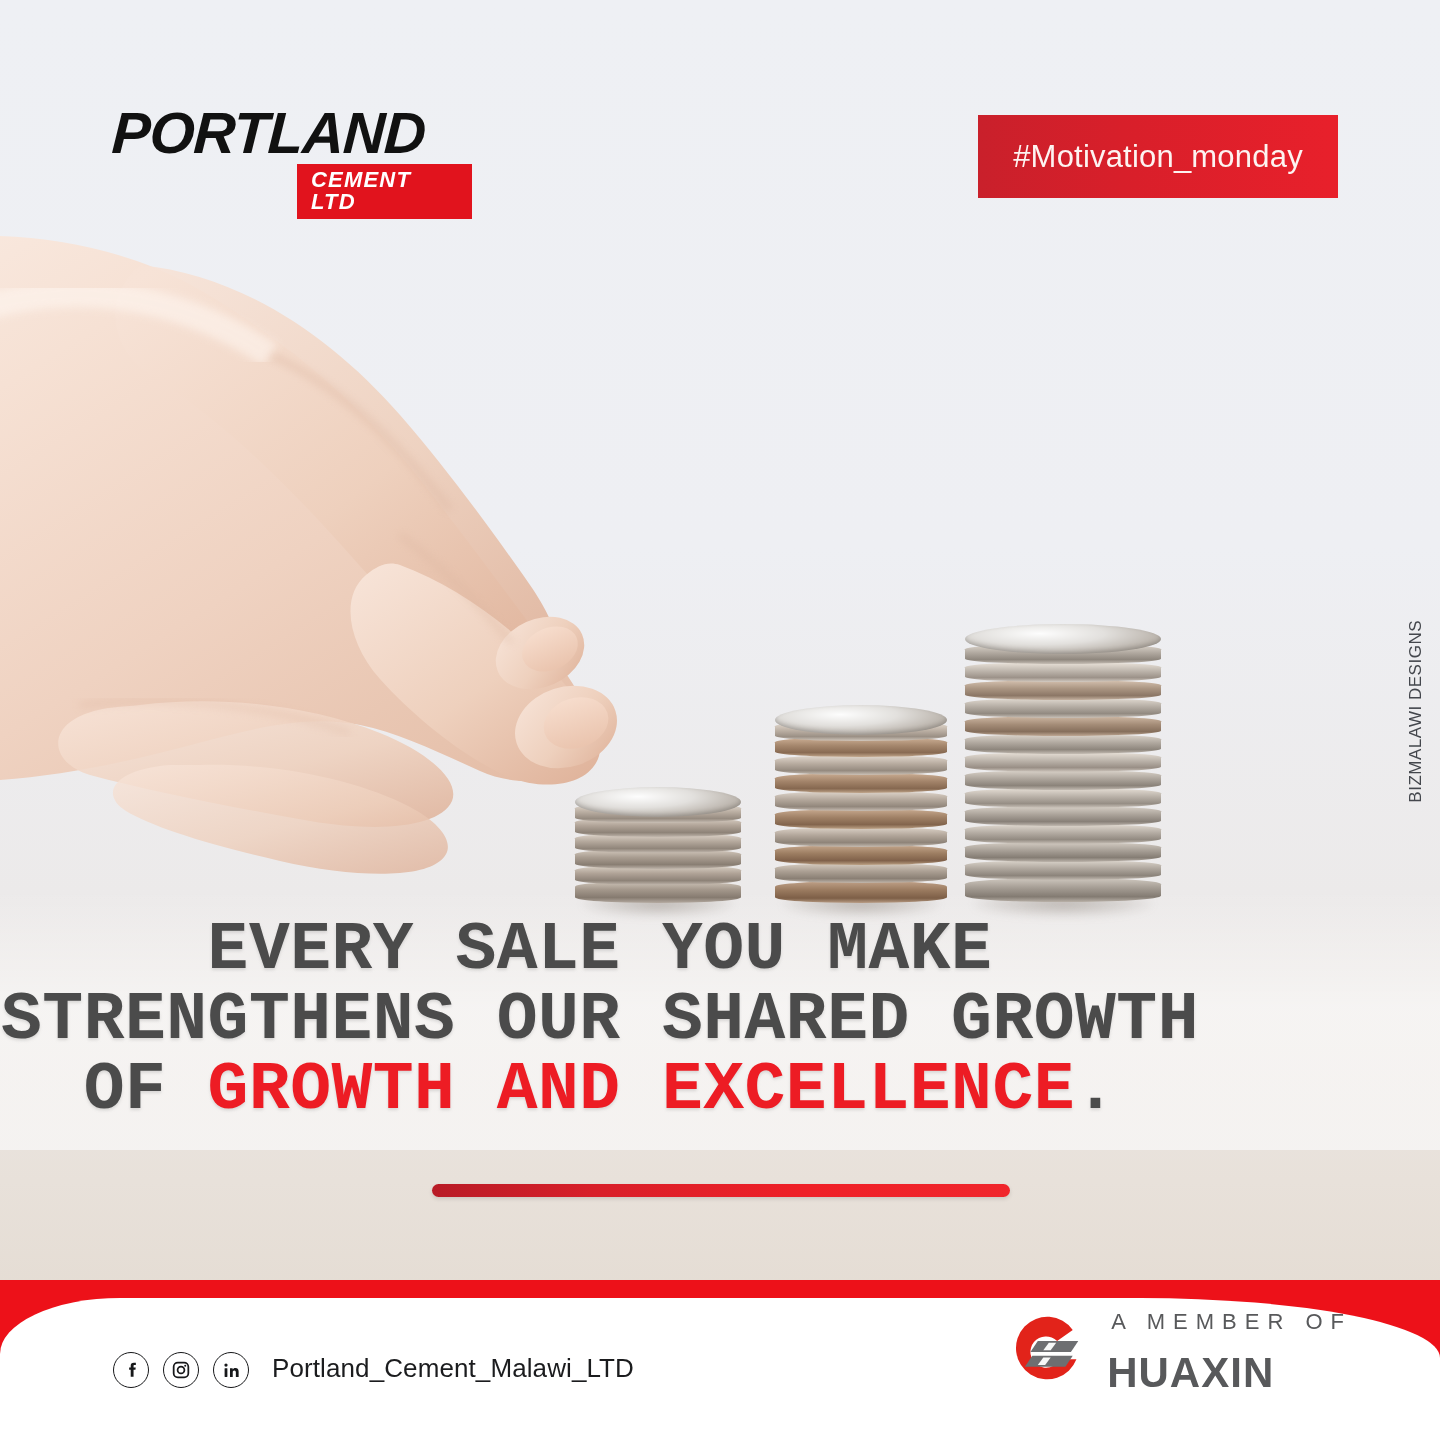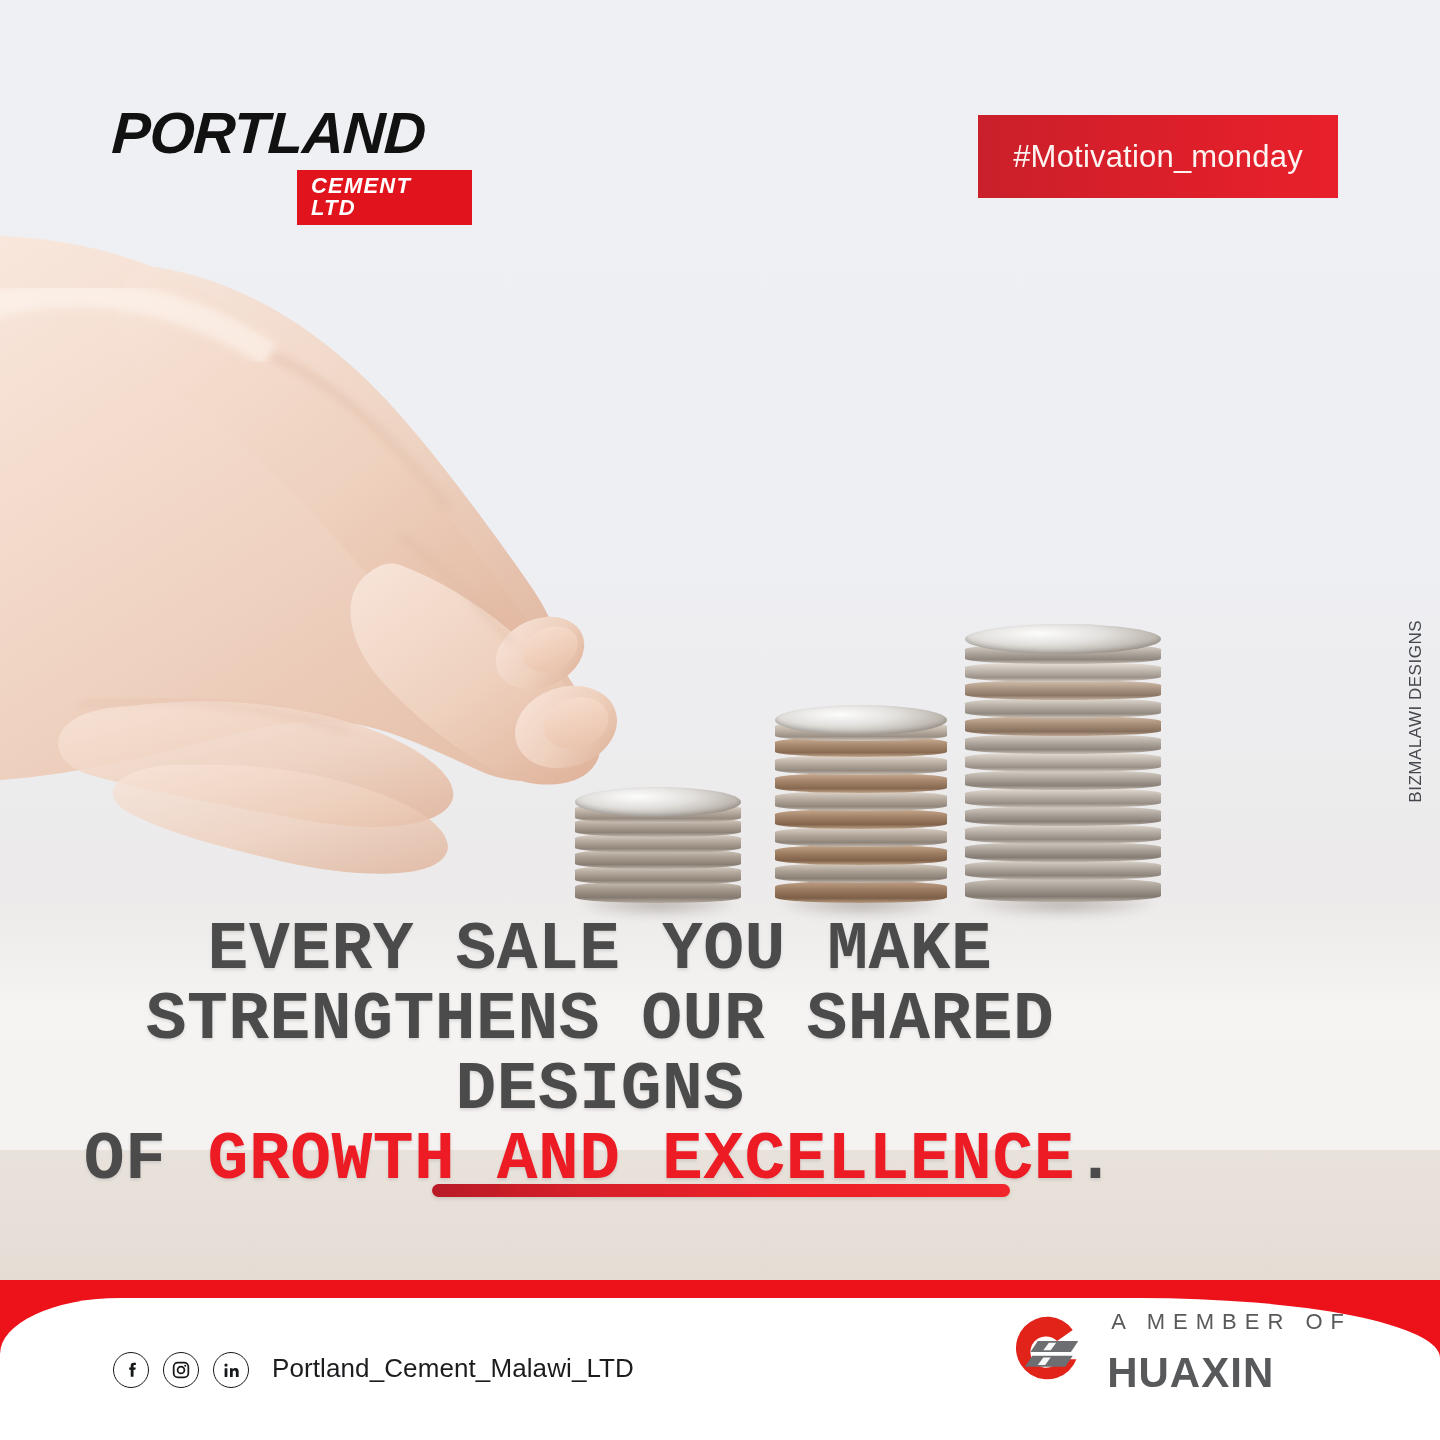--- a/index.html
+++ b/index.html
@@ -72,21 +72,21 @@
 
   
   .logo { position:absolute; left:112px; top:104px; width:360px; }
   .logo-word {
     font-family:"Liberation Sans", sans-serif;
     font-weight:700; font-style:italic;
     font-size:58px; letter-spacing:-1px; color:#111;
     line-height:1; transform:skewX(-3deg);
   }
   .logo-bar {
-    margin-top:8px; margin-left:185px;
+    margin-top:2px; margin-left:185px;
     background:#e1131d; display:inline-block;
     padding:5px 14px 6px 14px;
   }
   .logo-bar span {
     font-family:"Liberation Sans", sans-serif;
     font-weight:700; font-style:italic;
     font-size:22px; letter-spacing:1.2px; color:#fff; line-height:1;
     display:block;
   }
 
@@ -297,21 +297,21 @@
   </div>
 
   <div class="hashtag-badge">
     <span>#Motivation_monday</span>
   </div>
 
   <div class="vertical-credit">BIZMALAWI DESIGNS</div>
 
   <div class="headline">
     <span class="l">EVERY SALE YOU MAKE</span>
-    <span class="l">STRENGTHENS OUR SHARED DESIGNS</span>
+    <span class="l">STRENGTHENS OUR SHARED GROWTH</span>
     <span class="l"><span>OF </span><span class="accent">GROWTH AND EXCELLENCE</span><span class="dot">.</span></span>
   </div>
 
   <div class="rule"></div>
 
   <div class="footer">
     <div class="footer-red"></div>
     <div class="footer-white"></div>
 
     <div class="social">

